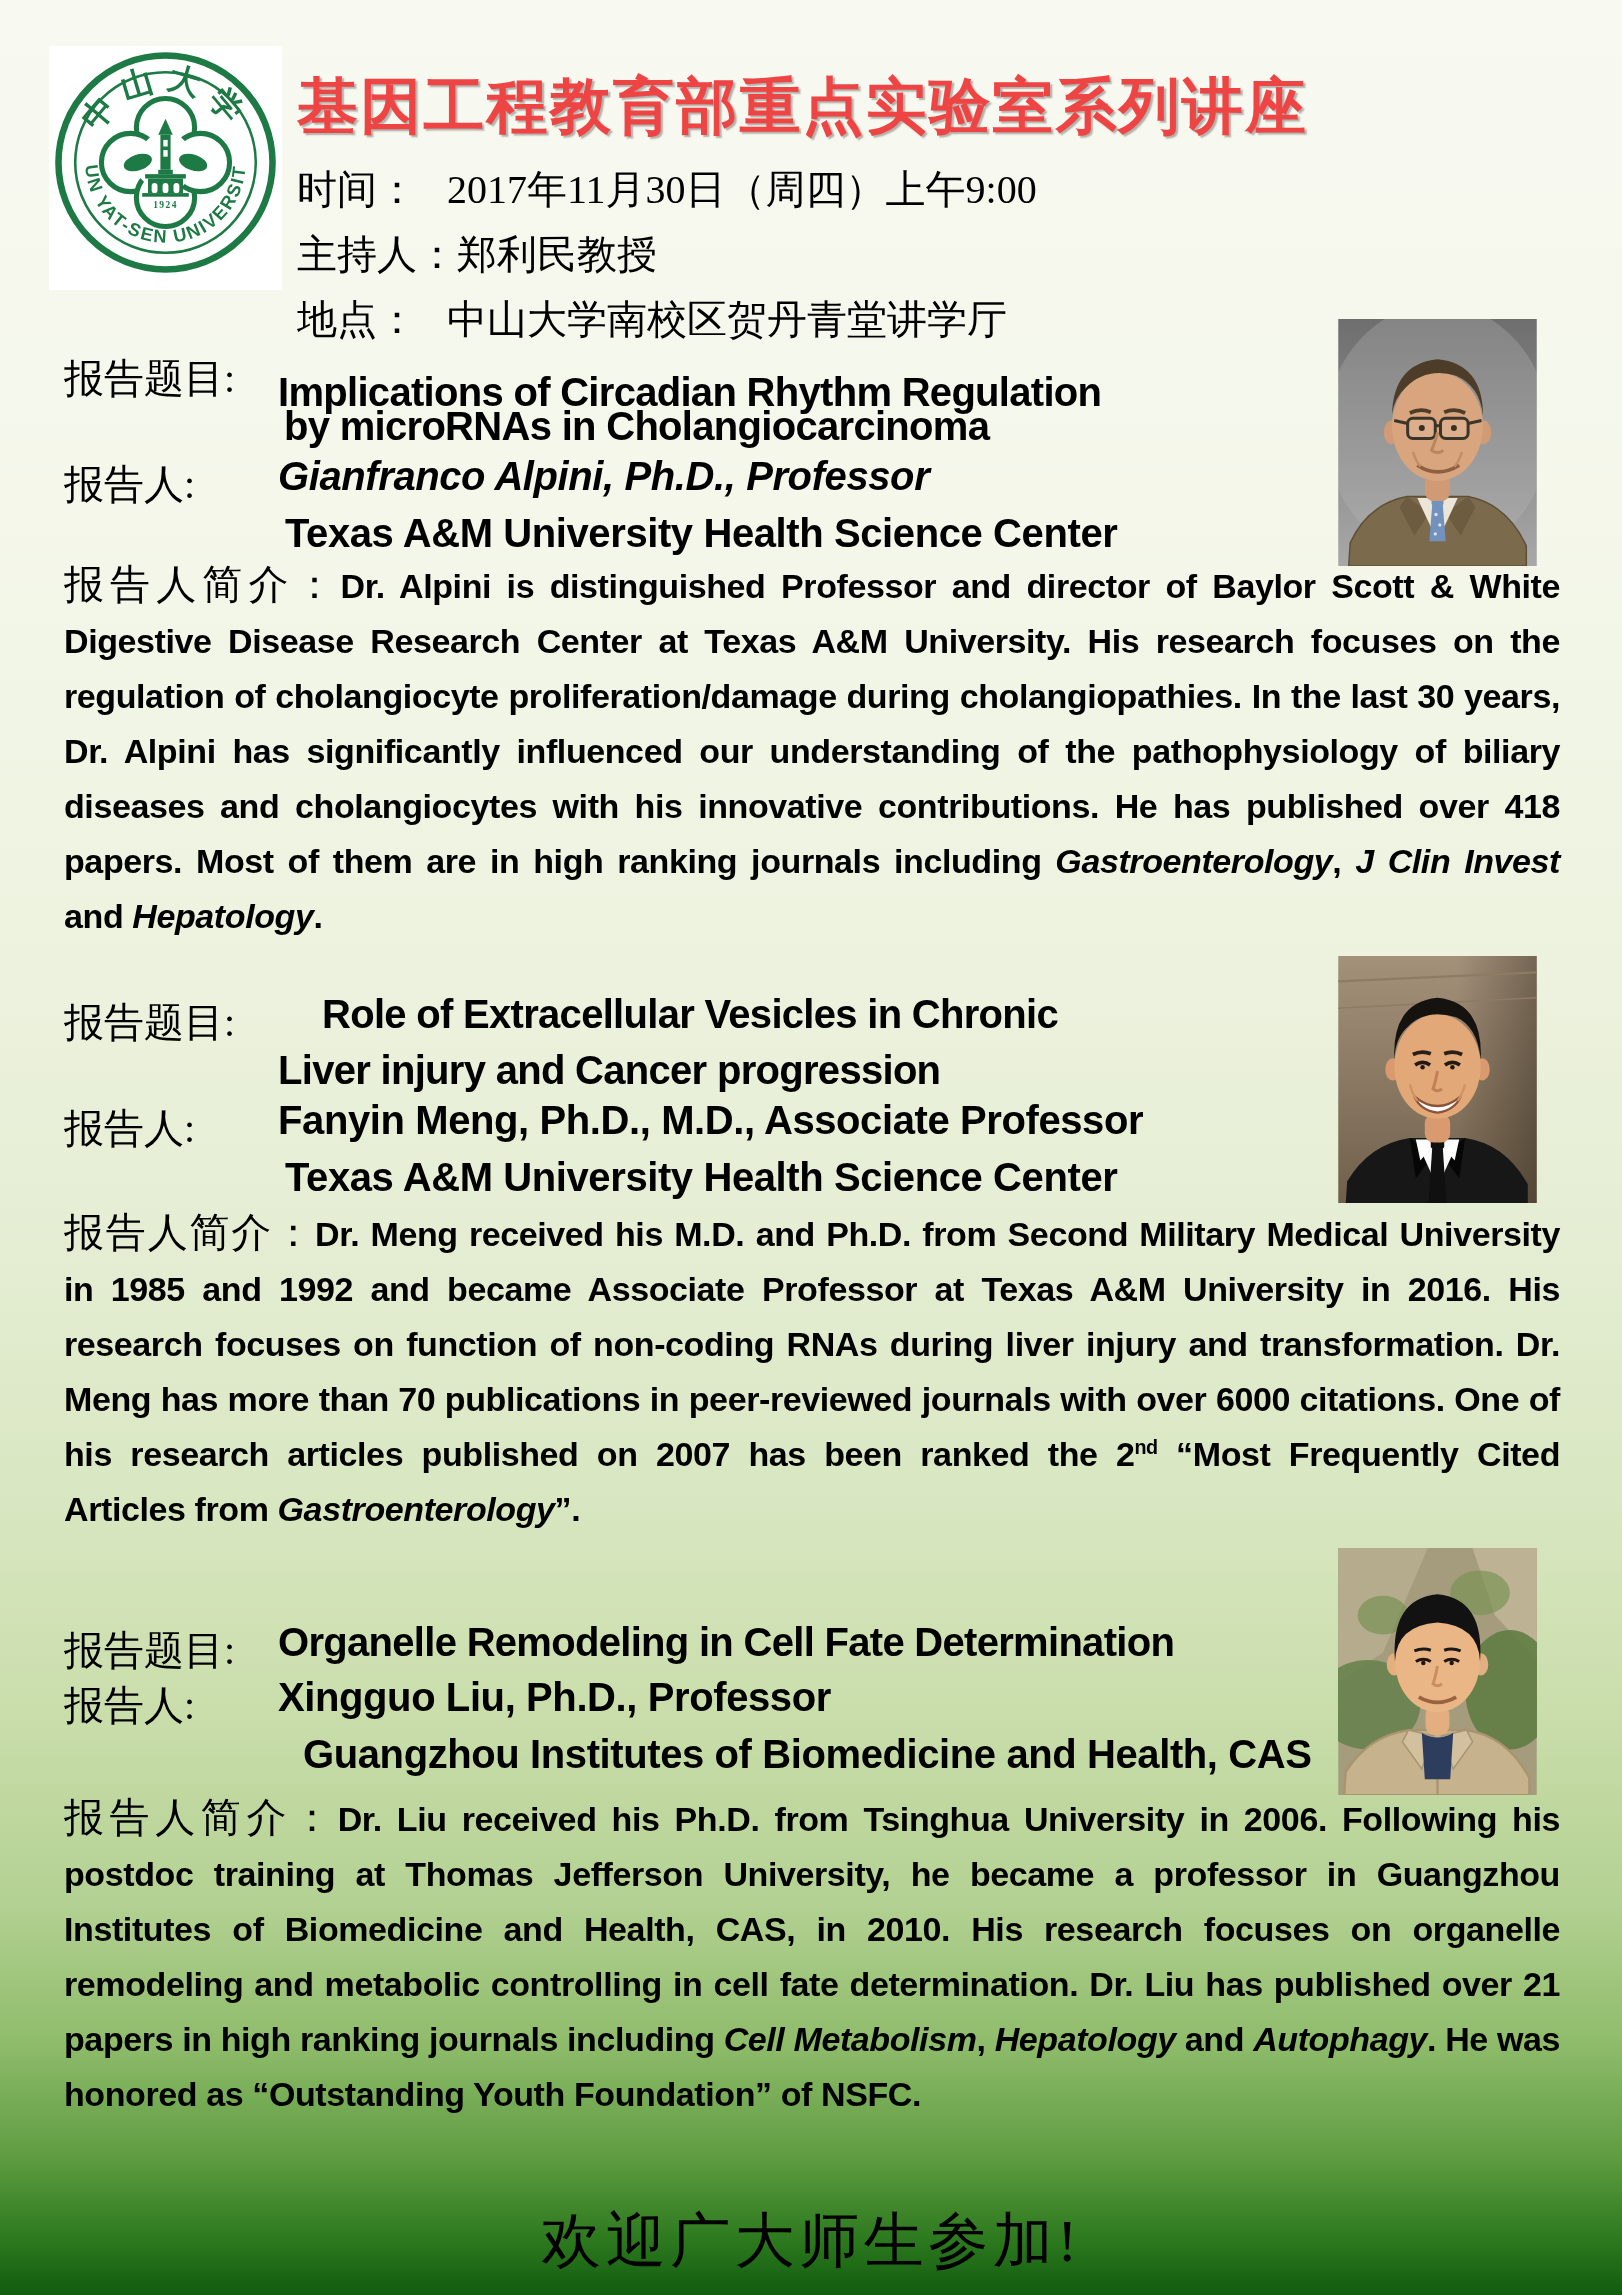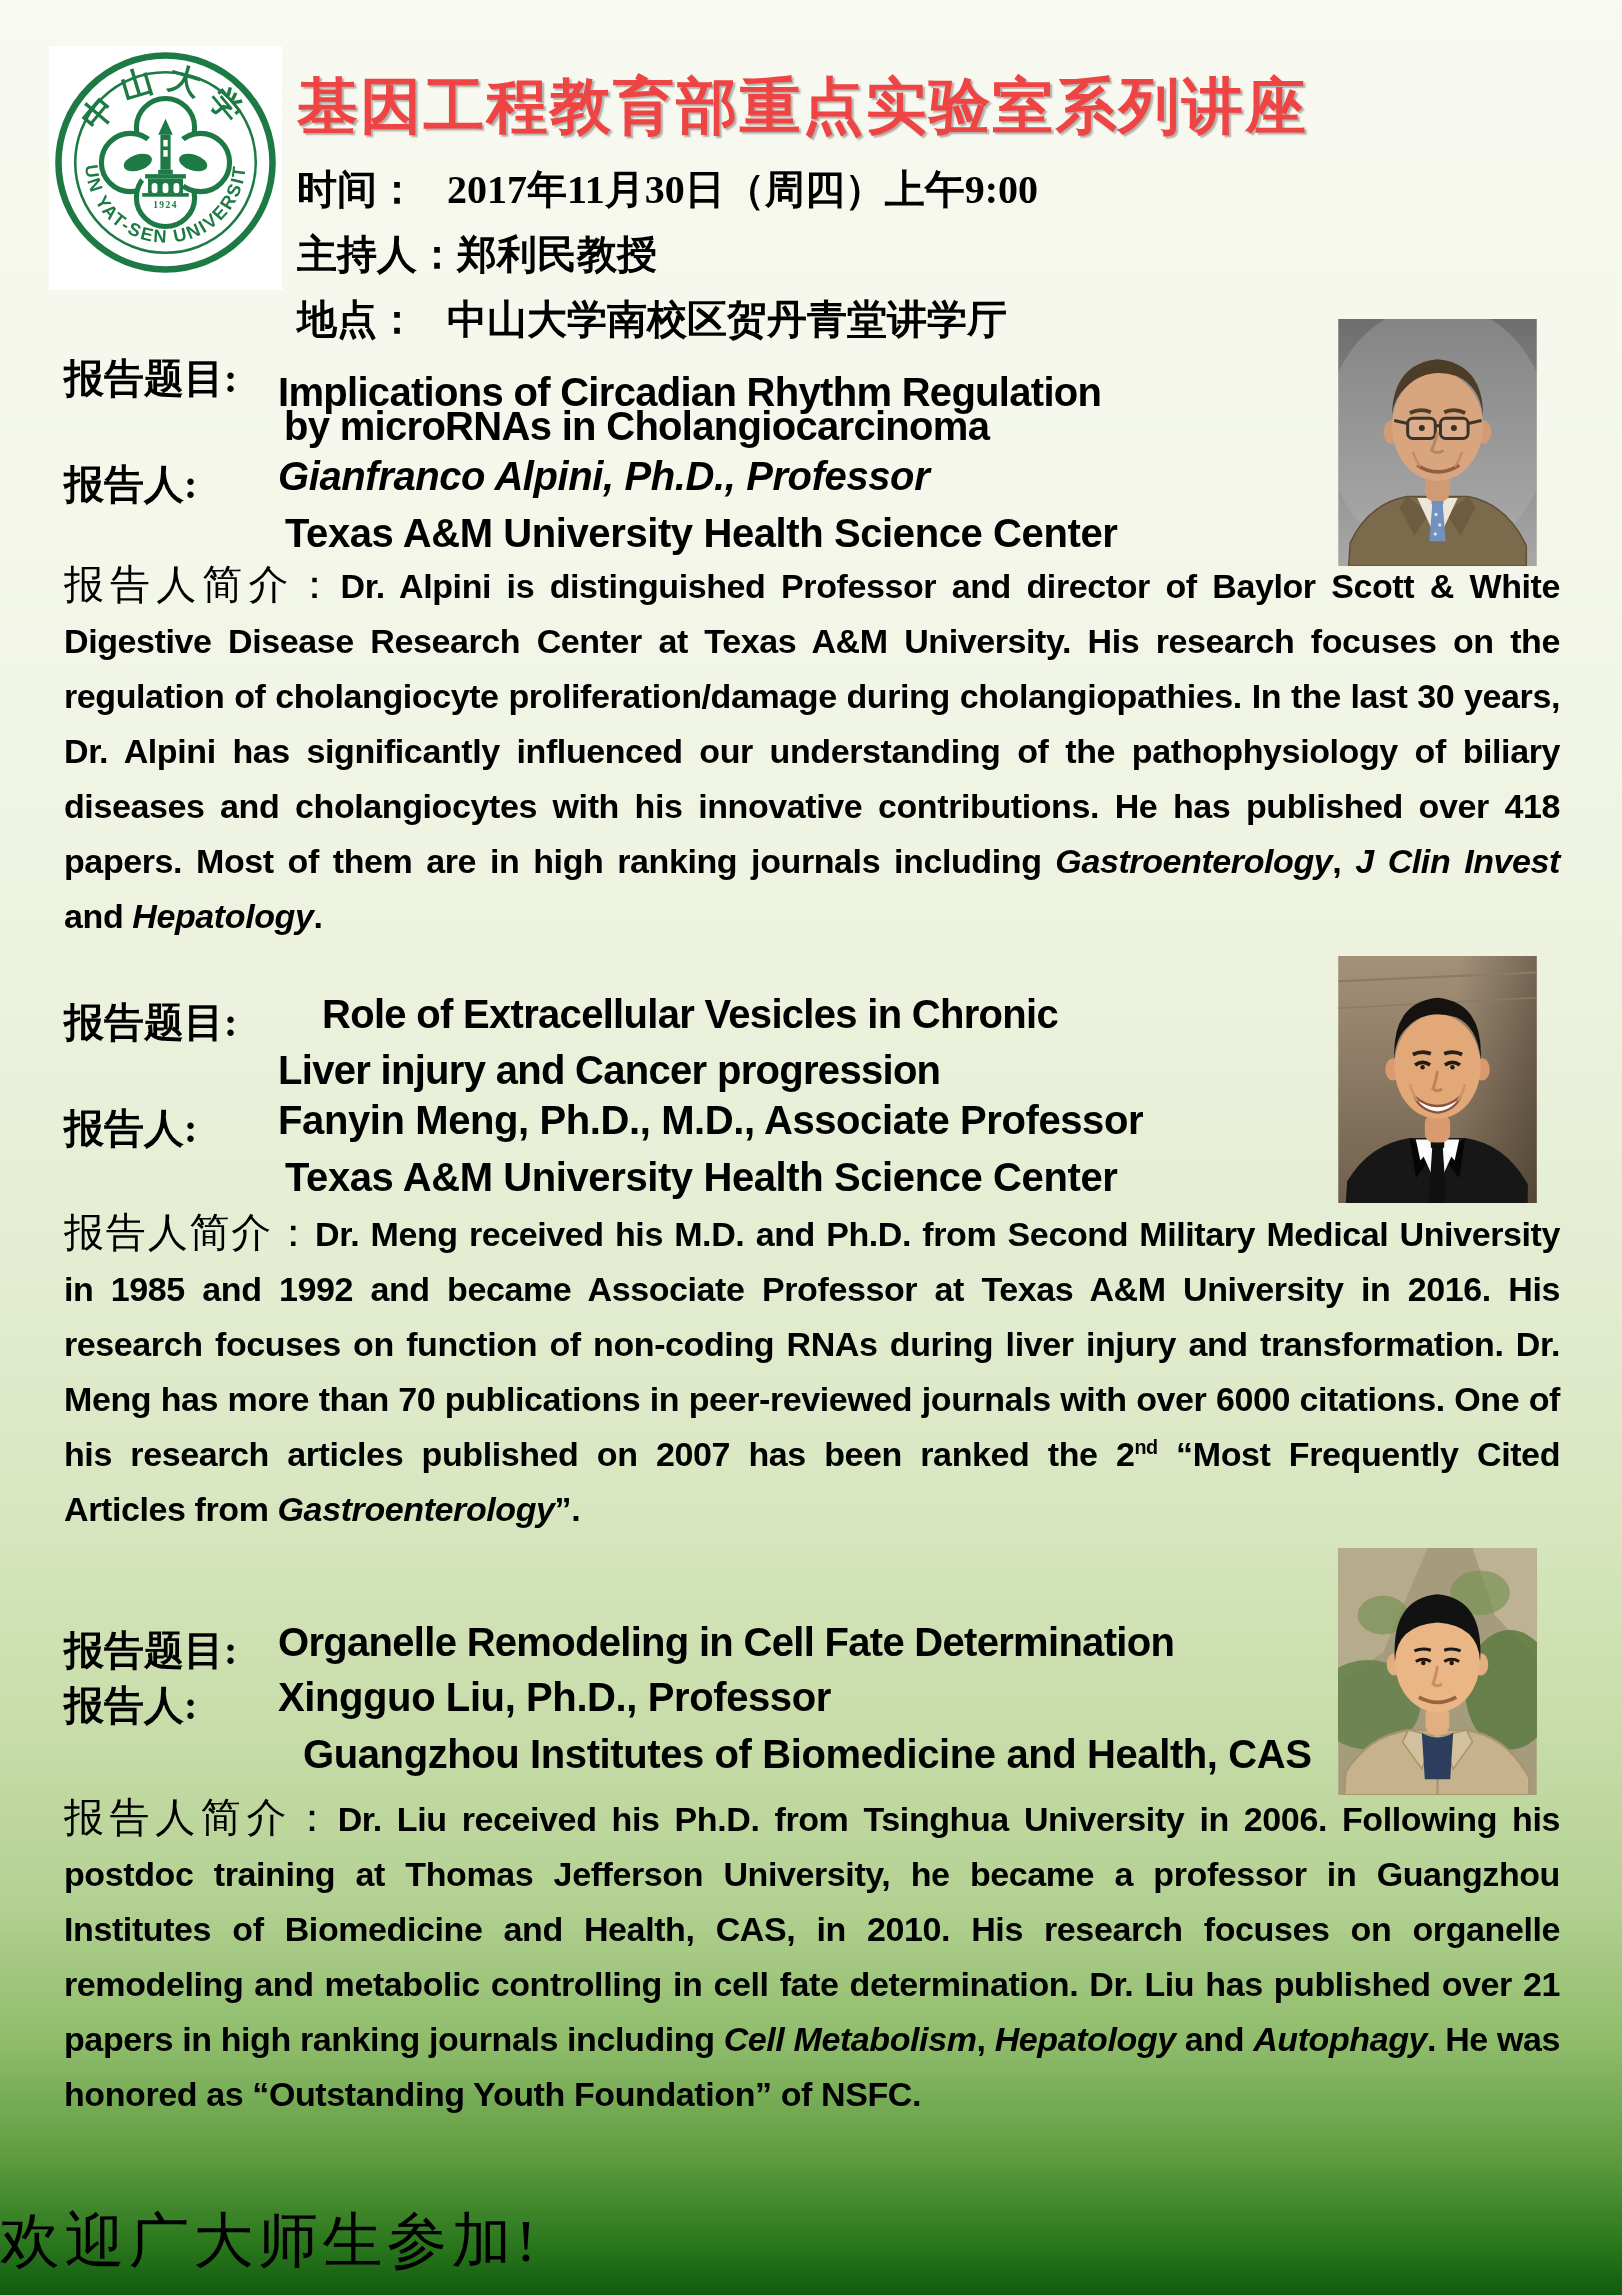--- a/index.html
+++ b/index.html
@@ -5,39 +5,39 @@
   html,body{margin:0;padding:0;}
   body{
     width:1623px;height:2295px;position:relative;overflow:hidden;
     font-family:"Liberation Sans",sans-serif;color:#000;
     background:linear-gradient(180deg,
       #f8f9f1 0%, #f4f7ea 22%, #eef3e0 40%, #e4edd2 55%,
       #d8e6c0 66%, #c9ddaa 75%, #b3d192 83%, #8fbc6b 89%,
       #5f9c41 94%, #2e7a1f 97.5%, #115c0f 100%);
   }
   .abs{position:absolute;}
-  .kai{font-family:"Liberation Serif",serif;font-weight:700;}
+  .kai{font-family:"Liberation Serif",serif;font-weight:400;}
   .poster-title{
     font-size:61px;font-weight:bold;letter-spacing:2.2px;color:#ef4444;
     text-shadow:2.2px 2.2px 1.5px rgba(90,90,90,0.45);
     font-family:"Liberation Sans",sans-serif;white-space:nowrap;
   }
   .info-line{font-size:40px;line-height:65px;white-space:nowrap;}
   .sec-label{font-size:40px;white-space:nowrap;}
   .sec-title{font-size:40px;font-weight:bold;letter-spacing:-0.7px;white-space:nowrap;}
   .sec-speaker{font-size:40px;font-weight:bold;letter-spacing:-0.4px;white-space:nowrap;}
   .bio{
     width:1496px;font-size:34px;font-weight:bold;line-height:55px;
     text-align:justify;letter-spacing:-0.4px;
   }
   .seg-cn{font-family:Liberation Sans, sans-serif;font-weight:400;font-size:40px;}
   .seg-i{font-style:italic;}
   .seg-sup{vertical-align:super;font-size:0.58em;line-height:0;}
   .footer-line{
-    width:1623px;text-align:left;font-size:60px;letter-spacing:4.5px;
+    width:1623px;text-align:center;font-size:60px;letter-spacing:4.5px;
     font-family:"Liberation Serif",serif;white-space:nowrap;
   }
   .logo-box{width:233px;height:244px;background:#ffffff;}
   .photo{width:199px;height:247px;display:block;}
 </style>
 </head>
 <body>
 
 <div class="abs logo-box" style="left:49px;top:46px;">
   <svg viewBox="0 0 320 320" width="233" height="244" preserveAspectRatio="xMidYMin meet">

